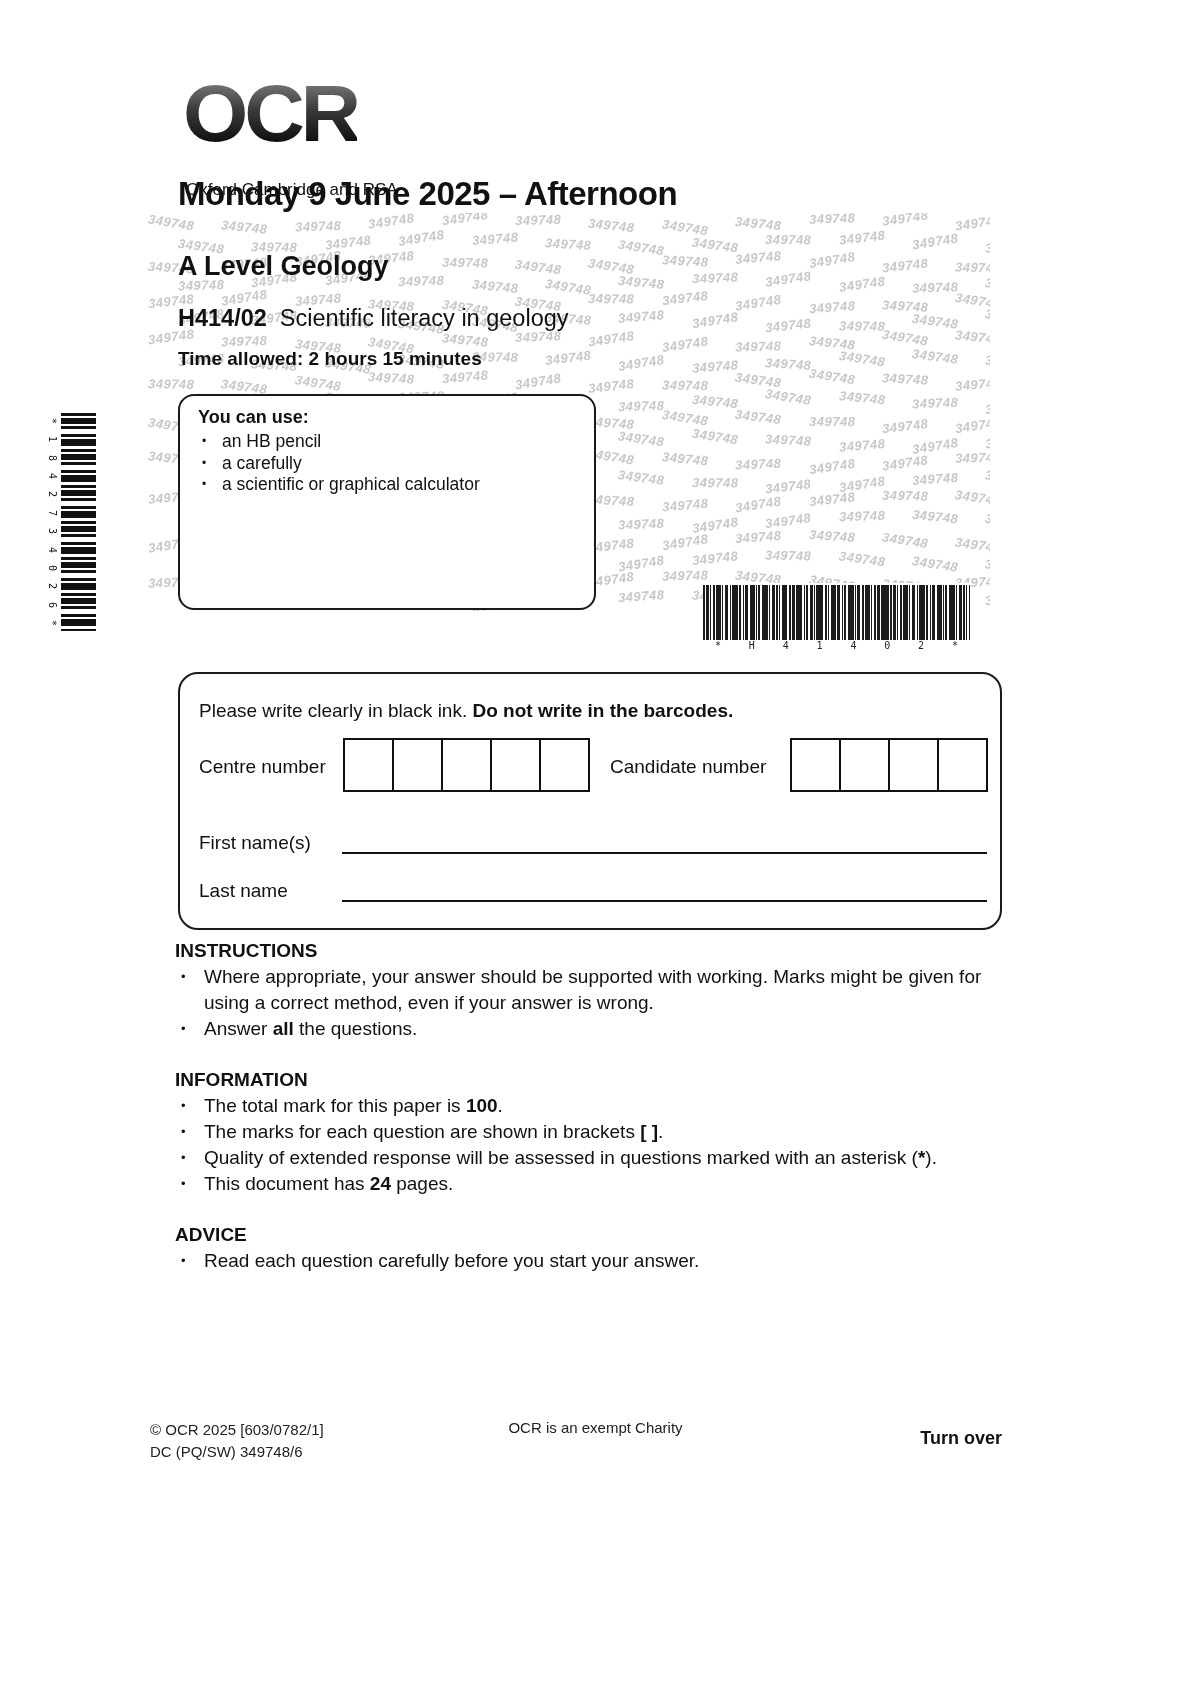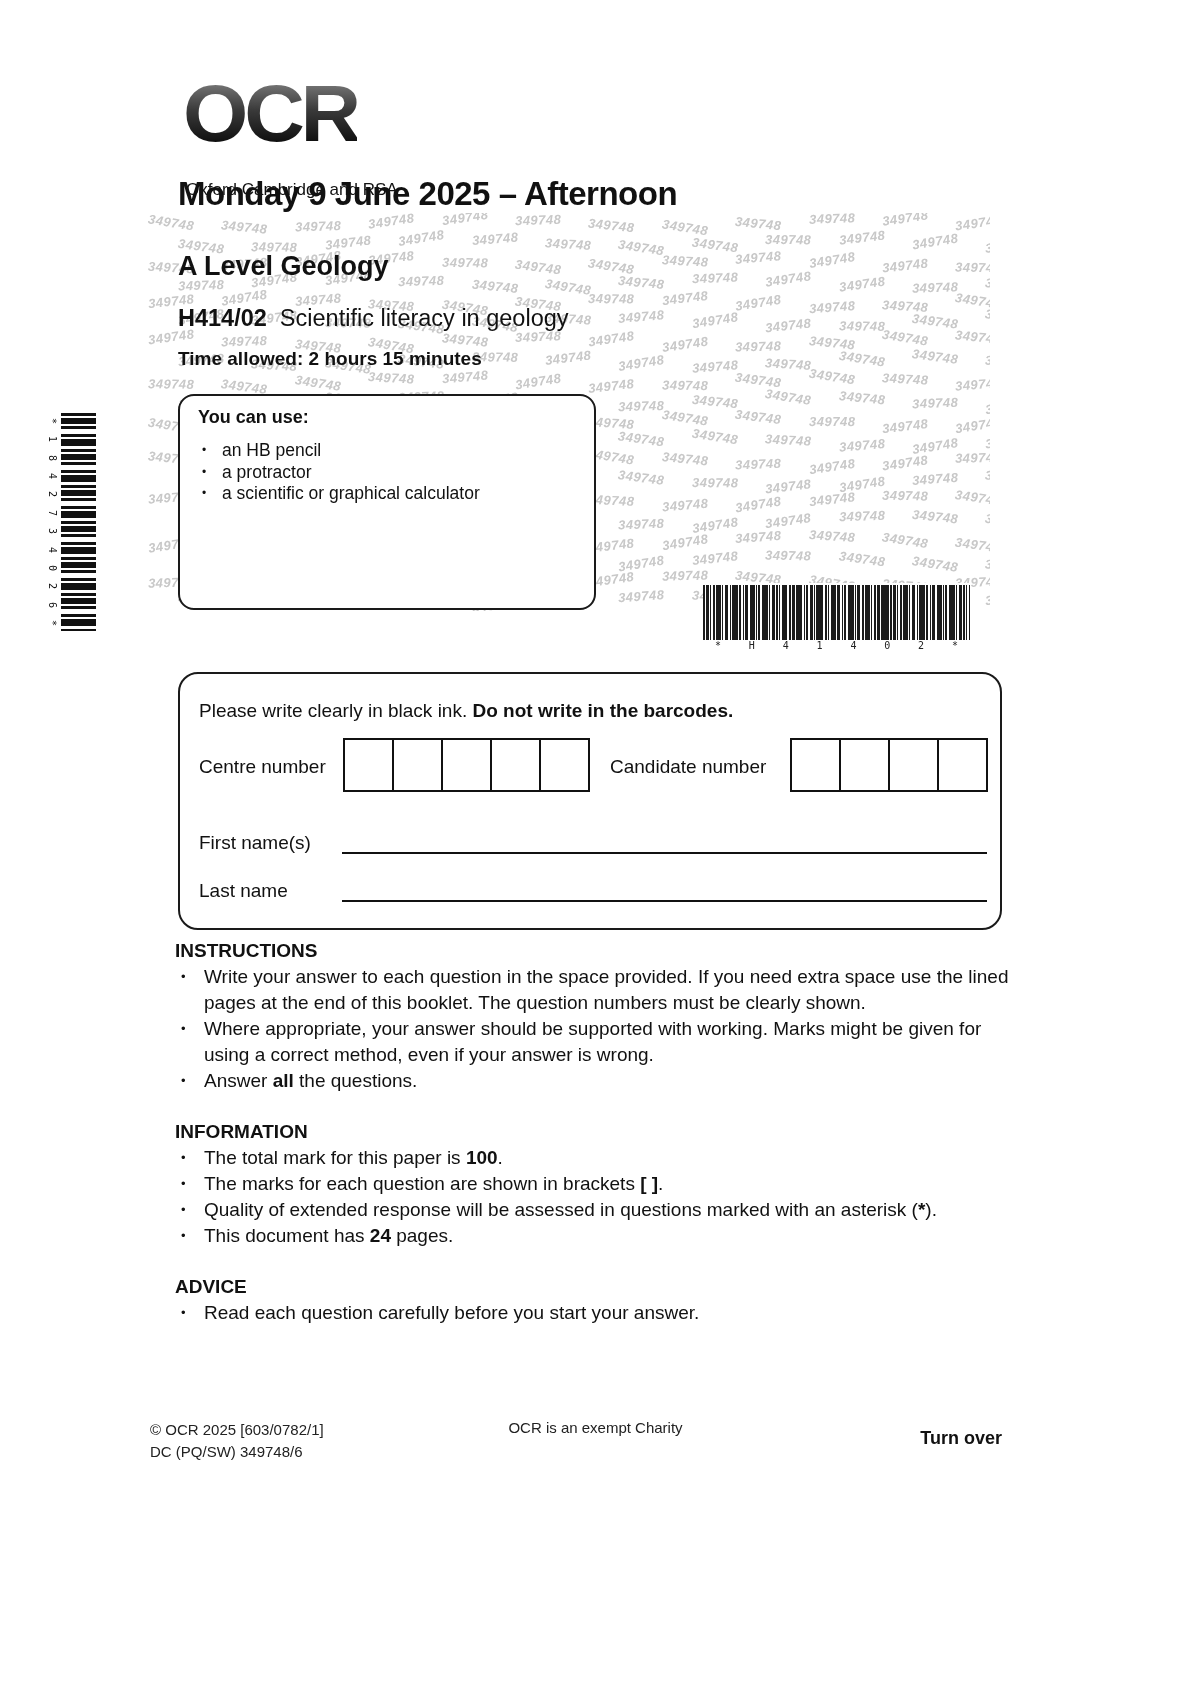--- a/index.html
+++ b/index.html
@@ -33,21 +33,21 @@
   
   .title{position:absolute;left:178px;top:175px;z-index:2;margin:0;font-size:33px;font-weight:bold;letter-spacing:-.5px;}
   .subject{position:absolute;left:178px;top:251px;z-index:2;margin:0;font-size:27px;font-weight:bold;}
   .paper-line{position:absolute;left:178px;top:305px;z-index:2;font-size:23.5px;}
   .paper-line .code{font-weight:bold;margin-right:13px;}
   .time{position:absolute;left:178px;top:348px;z-index:2;font-size:19px;font-weight:bold;}
 
   
   .materials-box{position:absolute;left:178px;top:394px;width:418px;height:216px;box-sizing:border-box;
                  border:2.5px solid #1a1a1a;border-radius:16px;background:#fff;z-index:2;padding:11px 18px;}
-  .mb-head{font-size:18px;font-weight:bold;margin-bottom:12px;}
+  .mb-head{font-size:18px;font-weight:bold;margin-bottom:3px;}
   .materials-box ul{list-style:none;margin:0;padding:0;}
   .materials-box li{position:relative;padding-left:24px;font-size:17.5px;line-height:21.5px;}
   .materials-box li::before{content:"•";position:absolute;left:4px;top:0;font-size:12px;line-height:21.5px;}
 
   
   .right-barcode{position:absolute;left:703px;top:583px;width:267px;z-index:2;background:#fff;padding-top:2px;}
   .rb-bars{height:55px;white-space:nowrap;overflow:hidden;font-size:0;}
   .rb-bars i{display:inline-block;height:55px;background:#1c1c1c;vertical-align:top;}
   .rb-label{display:flex;justify-content:space-between;padding:0 12px;margin-top:0;
             font-family:"DejaVu Sans Mono",monospace;font-size:10px;color:#222;}
@@ -138,21 +138,21 @@
   <h2 class="subject">A Level Geology</h2>
   <div class="paper-line">
     <span class="code">H414/02</span><span>Scientific literacy in geology</span>
   </div>
   <div class="time">Time allowed: 2 hours 15 minutes</div>
 
   <div class="materials-box">
     <div class="mb-head">You can use:</div>
     <ul>
       <li>an HB pencil</li>
-      <li>a protractor</li>
+      <li>a carefully</li>
       <li>a scientific or graphical calculator</li>
     </ul>
   </div>
 
   <div class="right-barcode">
     <div class="rb-bars"><i style="width: 2px; margin-right: 1px;"></i><i style="width: 3px; margin-right: 1px;"></i><i style="width: 1px; margin-right: 2px;"></i><i style="width: 2px; margin-right: 1px;"></i><i style="width: 5px; margin-right: 1px;"></i><i style="width: 1px; margin-right: 2px;"></i><i style="width: 3px; margin-right: 2px;"></i><i style="width: 1px; margin-right: 1px;"></i><i style="width: 6px; margin-right: 1px;"></i><i style="width: 2px; margin-right: 2px;"></i><i style="width: 1px; margin-right: 1px;"></i><i style="width: 3px; margin-right: 2px;"></i><i style="width: 5px; margin-right: 1px;"></i><i style="width: 1px; margin-right: 1px;"></i><i style="width: 2px; margin-right: 2px;"></i><i style="width: 6px; margin-right: 1px;"></i><i style="width: 1px; margin-right: 2px;"></i><i style="width: 3px; margin-right: 1px;"></i><i style="width: 2px; margin-right: 1px;"></i><i style="width: 1px; margin-right: 2px;"></i><i style="width: 5px; margin-right: 2px;"></i><i style="width: 2px; margin-right: 1px;"></i><i style="width: 3px; margin-right: 1px;"></i><i style="width: 6px; margin-right: 2px;"></i><i style="width: 1px; margin-right: 1px;"></i><i style="width: 2px; margin-right: 2px;"></i><i style="width: 3px; margin-right: 1px;"></i><i style="width: 1px; margin-right: 1px;"></i><i style="width: 7px; margin-right: 2px;"></i><i style="width: 2px; margin-right: 1px;"></i><i style="width: 1px; margin-right: 2px;"></i><i style="width: 5px; margin-right: 1px;"></i><i style="width: 3px; margin-right: 2px;"></i><i style="width: 1px; margin-right: 1px;"></i><i style="width: 2px; margin-right: 2px;"></i><i style="width: 6px; margin-right: 1px;"></i><i style="width: 1px; margin-right: 1px;"></i><i style="width: 3px; margin-right: 2px;"></i><i style="width: 2px; margin-right: 1px;"></i><i style="width: 5px; margin-right: 1px;"></i><i style="width: 1px; margin-right: 2px;"></i><i style="width: 2px; margin-right: 1px;"></i><i style="width: 3px; margin-right: 1px;"></i><i style="width: 8px; margin-right: 1px;"></i><i style="width: 2px; margin-right: 1px;"></i><i style="width: 3px; margin-right: 1px;"></i><i style="width: 1px; margin-right: 2px;"></i><i style="width: 2px; margin-right: 1px;"></i><i style="width: 5px; margin-right: 1px;"></i><i style="width: 1px; margin-right: 2px;"></i><i style="width: 3px; margin-right: 2px;"></i><i style="width: 1px; margin-right: 1px;"></i><i style="width: 6px; margin-right: 1px;"></i><i style="width: 2px; margin-right: 2px;"></i><i style="width: 1px; margin-right: 1px;"></i><i style="width: 3px; margin-right: 2px;"></i><i style="width: 5px; margin-right: 1px;"></i><i style="width: 1px; margin-right: 1px;"></i><i style="width: 2px; margin-right: 2px;"></i><i style="width: 6px; margin-right: 1px;"></i><i style="width: 1px; margin-right: 2px;"></i><i style="width: 3px; margin-right: 1px;"></i><i style="width: 2px; margin-right: 1px;"></i><i style="width: 1px; margin-right: 2px;"></i><i style="width: 5px; margin-right: 2px;"></i></div>
     <div class="rb-label">
         <span>*</span>
         <span>H</span>
         <span>4</span>
@@ -188,21 +188,20 @@
     <div class="write-line line-fname"></div>
 
     <div class="cb-label lbl-lname">Last name</div>
     <div class="write-line line-lname"></div>
   </div>
 
   <div class="sections">
     <div class="section">
       <div class="sec-head">INSTRUCTIONS</div>
       <ul class="bullets">
-        <li><span>Write your answer to each question in the space provided. If you need extra space use the lined pages at the end of this booklet. The question numbers must be clearly shown.</span></li>
         <li><span>Where appropriate, your answer should be supported with working. Marks might be given for using a correct method, even if your answer is wrong.</span></li>
         <li><span>Answer </span><span class="bold">all</span><span> the questions.</span></li>
       </ul>
     </div>
     <div class="section">
       <div class="sec-head">INFORMATION</div>
       <ul class="bullets">
         <li><span>The total mark for this paper is </span><span class="bold">100</span><span>.</span></li>
         <li><span>The marks for each question are shown in brackets </span><span class="bold">[ ]</span><span>.</span></li>
         <li><span>Quality of extended response will be assessed in questions marked with an asterisk (</span><span class="bold">*</span><span>).</span></li>

